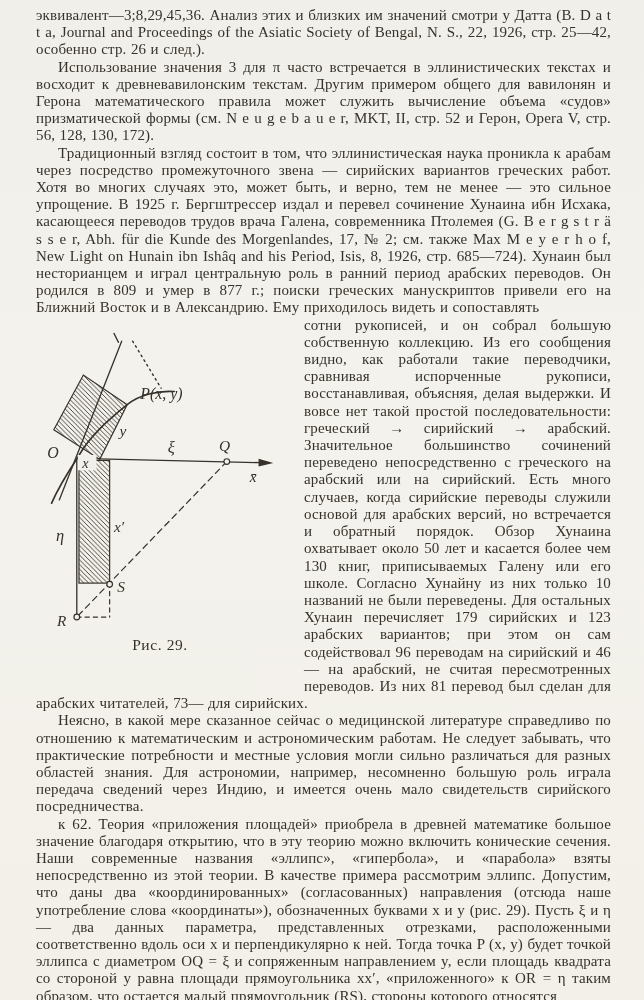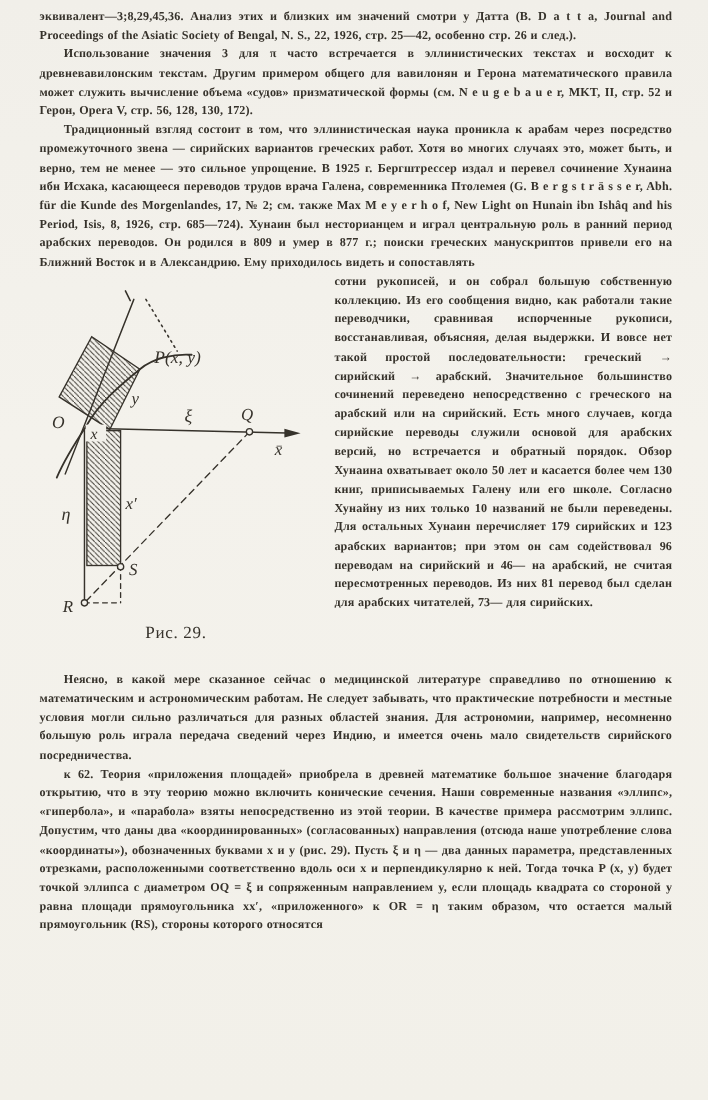--- a/index.html
+++ b/index.html
@@ -7,27 +7,26 @@
     width: 644px; height: 1000px;
     background: #f2f0ea;
     background-image: linear-gradient(180deg, #f1efe9 0%, #f4f2ec 40%, #f2f0e9 100%);
     overflow: hidden;
     font-family: "Liberation Serif", "DejaVu Serif", serif;
     color: #36322b;
   }
   .page { padding: 7px 33px 0 36px; }
   p.body-par {
     margin: 0;
-    font-size: 11px;
+    font-size: 15px;
     line-height: 17.2px;
     text-align: justify;
     text-indent: 22px;
     letter-spacing: 0.15px;
     word-spacing: 0.5px;
-    font-weight: bold;
   }
   p.no-indent { text-indent: 0; }
   p.clear { clear: both; }
   .figrow { margin: 0; }
   figure.fig {
     float: left;
     width: 268px;
     height: 362px;
     margin: 0 10px 0 -10px;
     padding: 0;

